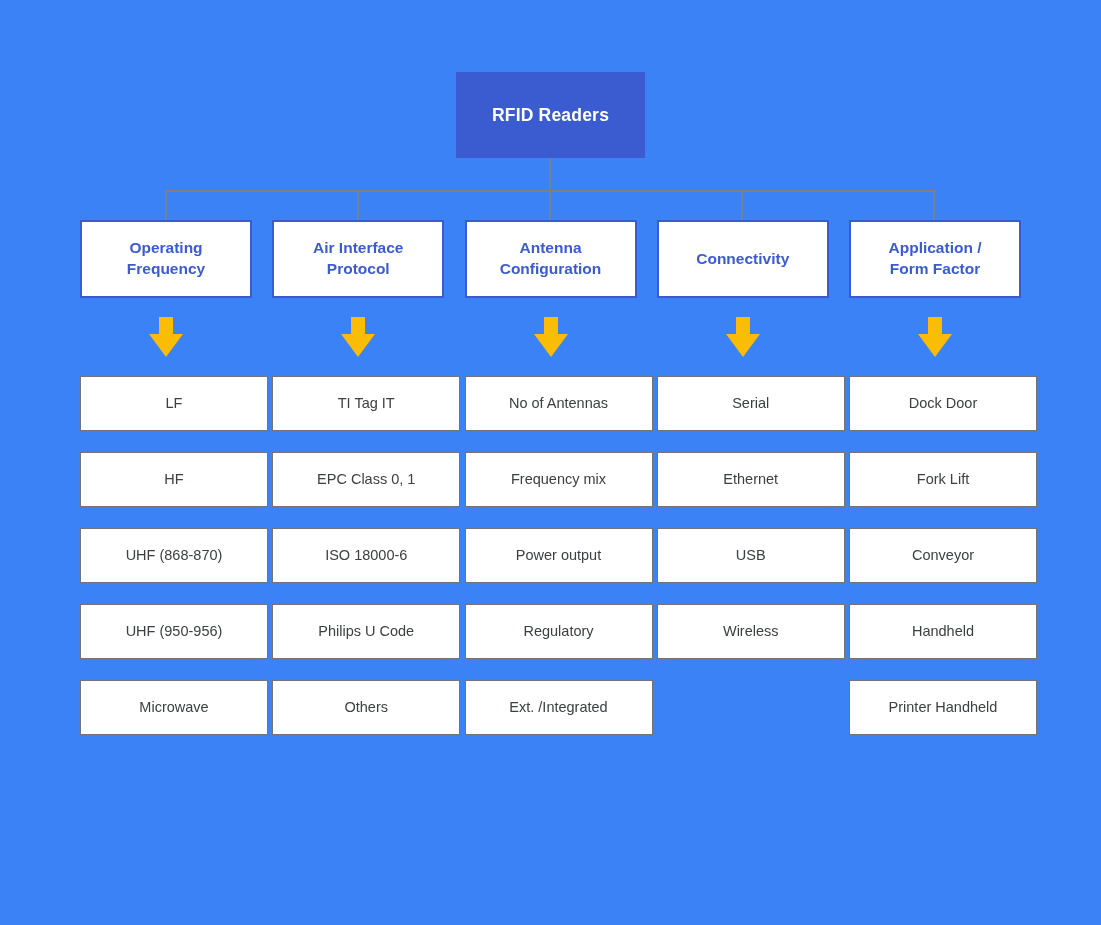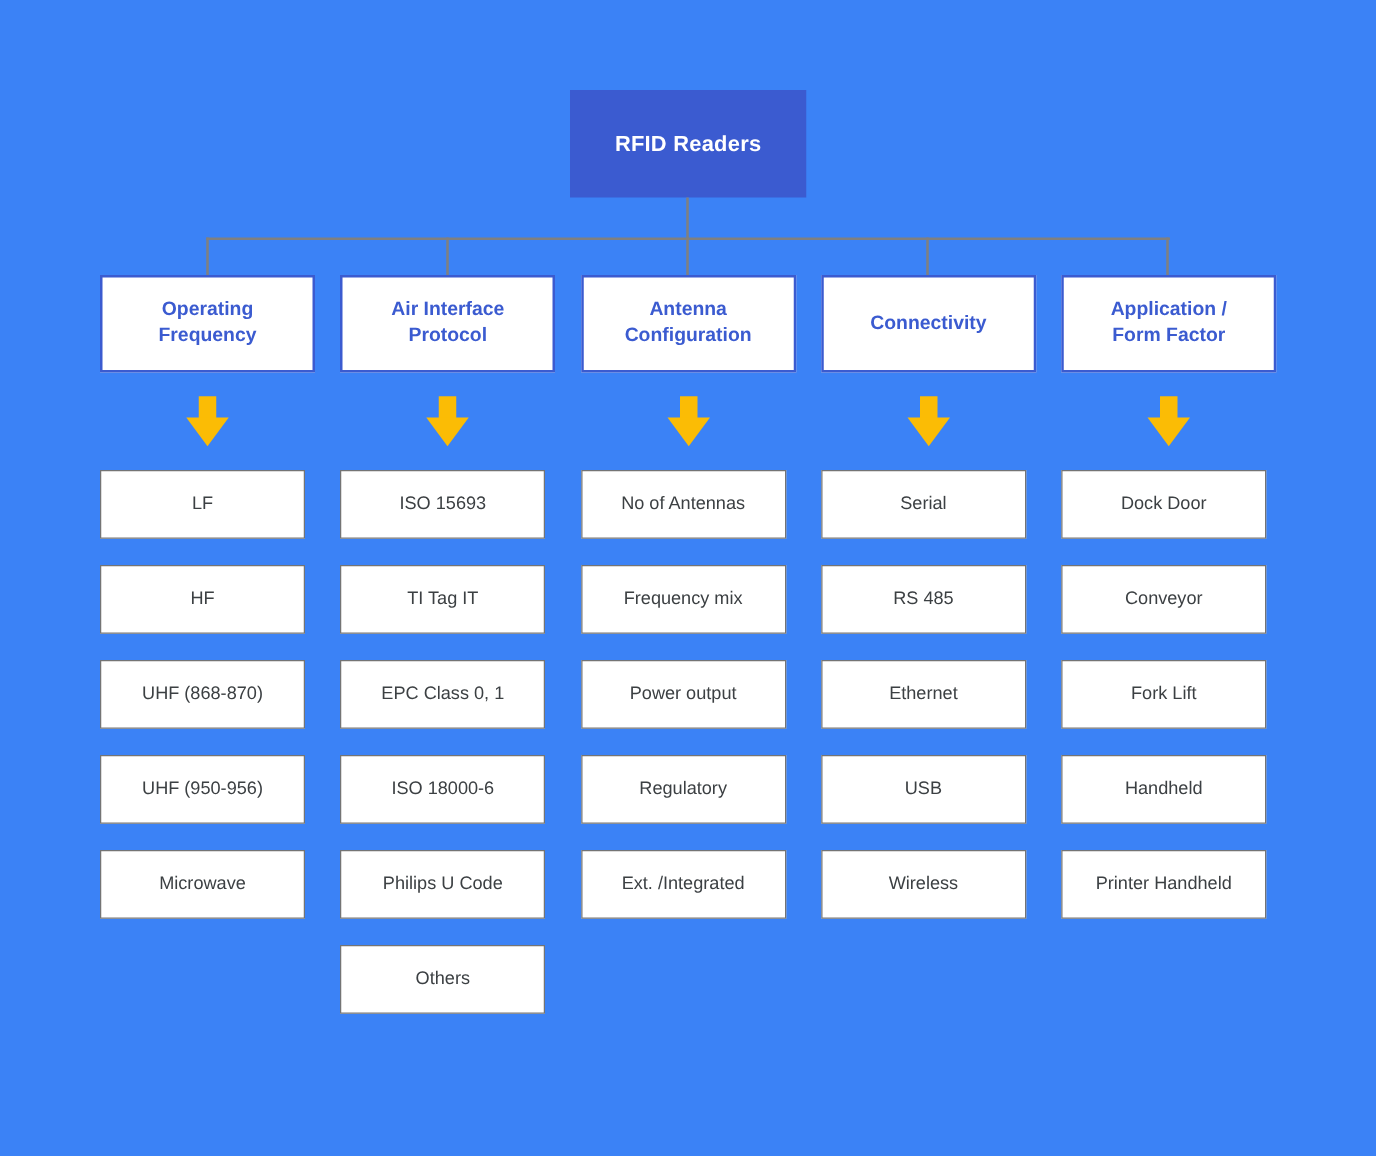--- a/index.html
+++ b/index.html
@@ -135,21 +135,21 @@
     border-top: 23px solid #FBBC05;
   }
 
   
   .items {
     display: flex;
     flex-direction: column;
     gap: 21px;
   }
   .item-box {
-    width: 164px;
+    width: 188px;
     height: 55px;
     border: 1.5px solid #747474;
     background: #ffffff;
     display: flex;
     align-items: center;
     justify-content: center;
     padding: 2px 5px;
   }
   .item-box .item-label {
     color: #3C4043;
@@ -213,23 +213,20 @@
 Protocol</span>
         </div>
         <div class="arrow-wrap">
           <div class="arrow-down">
             <div class="shaft"></div>
             <div class="head"></div>
           </div>
         </div>
         <div class="items">
           <div class="item-box">
-            <span class="item-label">ISO 15693</span>
-          </div>
-          <div class="item-box">
             <span class="item-label">TI Tag IT</span>
           </div>
           <div class="item-box">
             <span class="item-label">EPC Class 0, 1</span>
           </div>
           <div class="item-box">
             <span class="item-label">ISO 18000-6</span>
           </div>
           <div class="item-box">
             <span class="item-label">Philips U Code</span>
@@ -276,23 +273,20 @@
           <div class="arrow-down">
             <div class="shaft"></div>
             <div class="head"></div>
           </div>
         </div>
         <div class="items">
           <div class="item-box">
             <span class="item-label">Serial</span>
           </div>
           <div class="item-box">
-            <span class="item-label">RS 485</span>
-          </div>
-          <div class="item-box">
             <span class="item-label">Ethernet</span>
           </div>
           <div class="item-box">
             <span class="item-label">USB</span>
           </div>
           <div class="item-box">
             <span class="item-label">Wireless</span>
           </div>
         </div>
       </div>
@@ -305,26 +299,26 @@
           <div class="arrow-down">
             <div class="shaft"></div>
             <div class="head"></div>
           </div>
         </div>
         <div class="items">
           <div class="item-box">
             <span class="item-label">Dock Door</span>
           </div>
           <div class="item-box">
+            <span class="item-label">Fork Lift</span>
+          </div>
+          <div class="item-box">
             <span class="item-label">Conveyor</span>
           </div>
           <div class="item-box">
-            <span class="item-label">Fork Lift</span>
-          </div>
-          <div class="item-box">
             <span class="item-label">Handheld</span>
           </div>
           <div class="item-box">
             <span class="item-label">Printer Handheld</span>
           </div>
         </div>
       </div>
     </div>
 
 </div>

